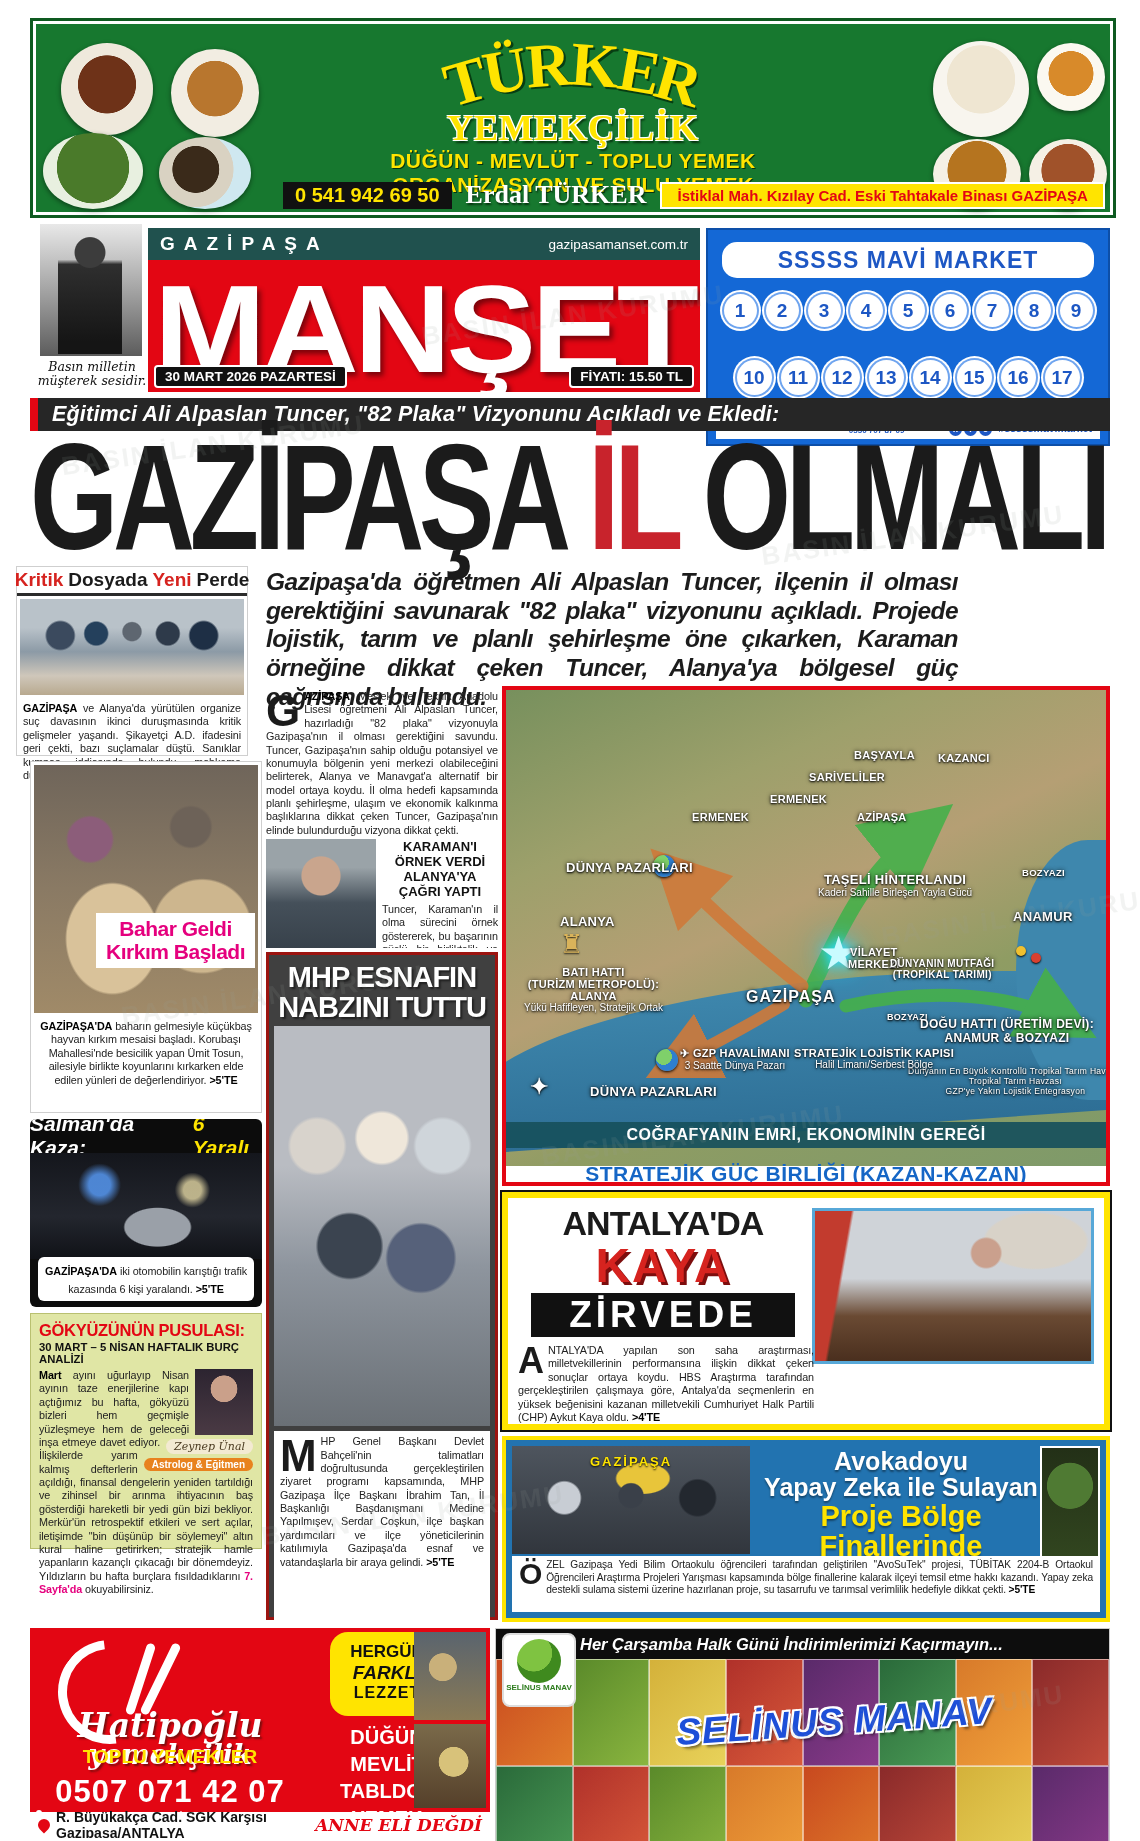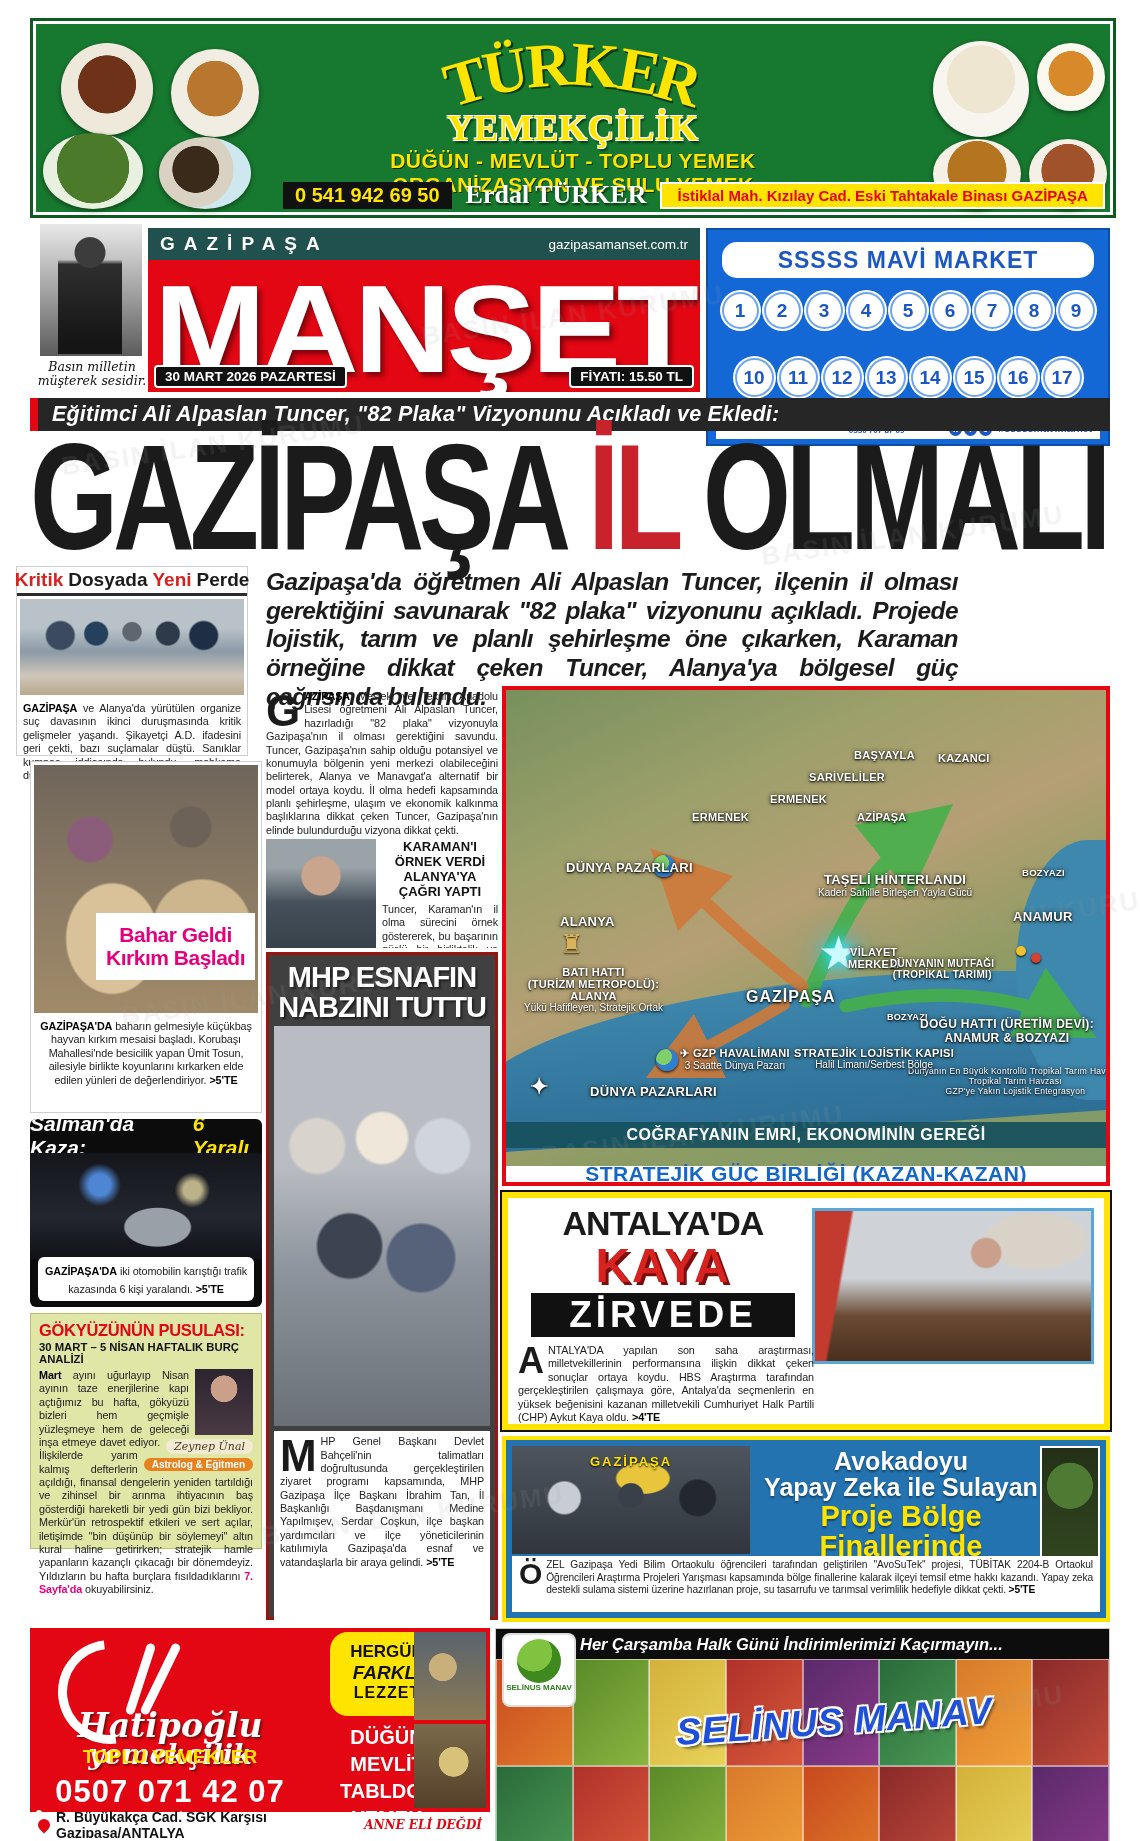--- a/index.html
+++ b/index.html
@@ -97,21 +97,21 @@
        radial-gradient(circle at 82% 38%,#1e2f45 0 7%,transparent 8%),
        linear-gradient(180deg,#b9c2c9 0 30%,#8c9aa6 55%,#cfc7ba 80%,#b8a98f);}
   .kritik .txt{padding:4px 6px;}
   .bahar{left:30px;top:761px;width:232px;height:352px;background:#fff;border:1px solid #cfcfcf;box-sizing:border-box;}
   .ph-sheep{height:248px;margin:3px;background:
        radial-gradient(circle at 25% 30%,#8c5d7a 0 9%,transparent 10%),
        radial-gradient(circle at 70% 25%,#6d6258 0 8%,transparent 9%),
        radial-gradient(ellipse at 35% 70%,#d9c29a 0 22%,transparent 23%),
        radial-gradient(ellipse at 75% 65%,#cdb68e 0 20%,transparent 21%),
        linear-gradient(180deg,#6f655a,#8a7a64 50%,#a08a68);}
-  .bahar-flag{position:absolute;right:3px;top:148px;background:#fff;padding:11px 10px;text-align:center;
+  .bahar-flag{position:absolute;right:3px;top:148px;background:#fff;padding:5px 10px;text-align:center;
        color:#e5007e;font-weight:bold;font-size:21px;line-height:1.08;letter-spacing:-.5px;margin-left:30px;}
   .bahar .txt{padding:4px 6px;text-align:center;}
   .kaza{left:30px;top:1119px;width:232px;height:188px;background:#0c0c0c;border-radius:6px;overflow:hidden;}
   .kaza-title{height:34px;display:flex;align-items:center;justify-content:center;gap:6px;
        font-weight:bold;font-style:italic;font-size:21px;}
   .kaza-title .w{color:#fff;} .kaza-title .y{color:#ffe400;}
   .ph-crash{height:106px;background:
        radial-gradient(circle at 30% 30%,rgba(90,160,255,.8) 0 6%,transparent 12%),
        radial-gradient(circle at 70% 35%,rgba(255,240,180,.7) 0 5%,transparent 10%),
        radial-gradient(ellipse at 55% 70%,#9aa0a8 0 18%,transparent 19%),
@@ -225,21 +225,21 @@
        text-align:center;color:#111;padding-top:10px;box-sizing:border-box;}
   .h-b1{font-weight:bold;font-size:17px;} .h-b2{font-weight:bold;font-style:italic;font-size:19px;} .h-b3{font-weight:bold;font-size:16px;letter-spacing:1px;}
   .h-svc{position:absolute;left:300px;top:96px;width:114px;text-align:center;color:#fff;font-weight:bold;font-size:20px;line-height:1.35;}
   .ph-buffet{position:absolute;right:4px;top:4px;width:72px;height:88px;background:
        radial-gradient(circle at 40% 40%,#c9b07a 0 20%,transparent 21%),linear-gradient(180deg,#5a646e,#8a7a55);}
   .ph-buffet2{position:absolute;right:4px;top:96px;width:72px;height:84px;background:
        radial-gradient(circle at 55% 45%,#d8c27a 0 24%,transparent 25%),linear-gradient(180deg,#7a6a4a,#55402a);}
   .h-strip{position:absolute;left:0;right:0;bottom:0;height:26px;background:#fff;display:flex;align-items:center;gap:6px;padding:0 8px;box-sizing:border-box;}
   .pin{width:12px;height:12px;background:#e30613;border-radius:50% 50% 50% 0;transform:rotate(-45deg);}
   .h-addr{color:#111;font-weight:bold;font-size:14px;flex:1;}
-  .h-anne{color:#e30613;font-family:"DejaVu Serif",serif;font-style:italic;font-weight:bold;font-size:12px;white-space:nowrap;}
+  .h-anne{color:#e30613;font-family:"DejaVu Serif",serif;font-style:italic;font-weight:bold;font-size:17px;white-space:nowrap;}
 
   
   .selinus{left:495px;top:1628px;width:615px;height:272px;background:#fff;overflow:hidden;border:1px solid #ccc;box-sizing:border-box;}
   .s-head{height:30px;background:#0d0d0d;color:#fff;display:flex;align-items:center;padding-left:84px;
        font-weight:bold;font-style:italic;font-size:16.5px;}
   .s-logo{position:absolute;left:6px;top:4px;width:70px;height:70px;background:#fff;border:2px solid #ddd;border-radius:8px;text-align:center;}
   .s-logo .ball{width:44px;height:44px;margin:4px auto 0;border-radius:50%;
        background:radial-gradient(circle at 38% 32%,#7fc341 0 45%,#3f8a1e 46% 100%);}
   .s-logo .lbl{color:#2e7d1e;font-weight:bold;font-size:8px;}
   .collage{position:absolute;left:0;right:0;top:30px;bottom:26px;display:grid;

